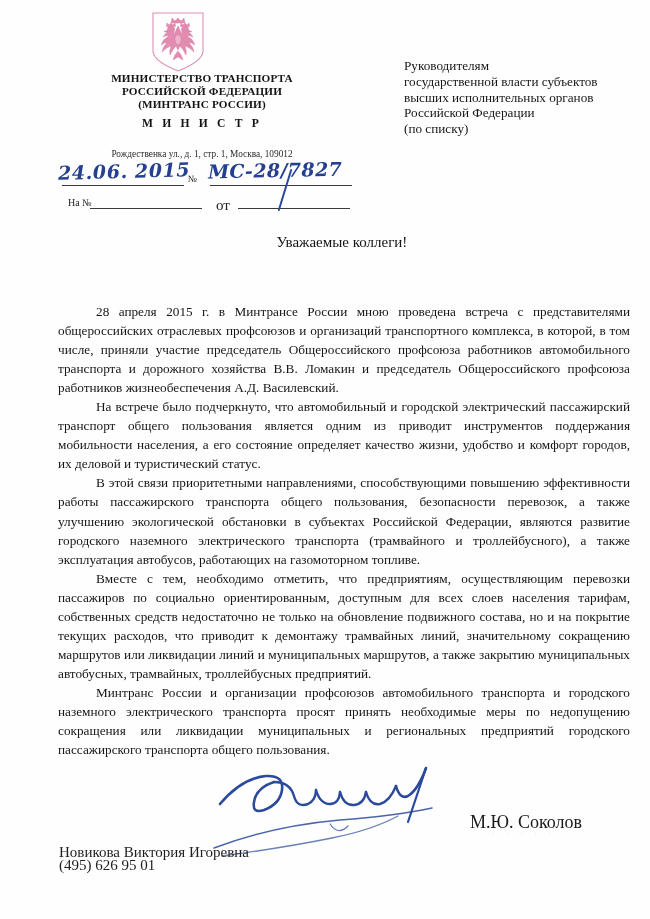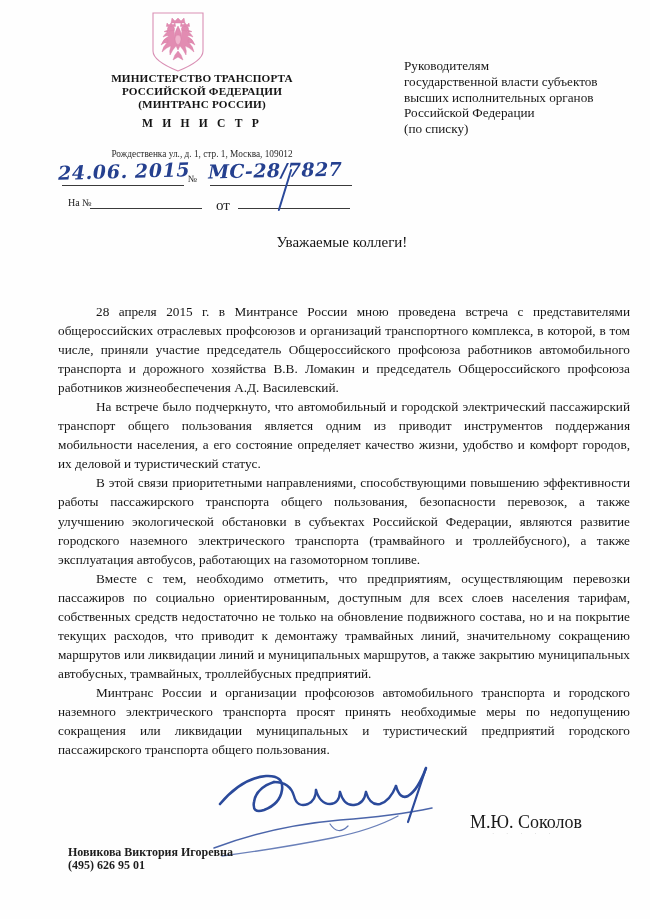--- a/index.html
+++ b/index.html
@@ -200,26 +200,25 @@
     height: 6px;
     font-size: 7px;
     color: #c9c9c9;
     letter-spacing: 5px;
     white-space: nowrap;
   }
 
   
   .executor {
     position: absolute;
-    left: 68px;
+    left: 59px;
     top: 846px;
-    font-size: 12px;
+    font-size: 15px;
     line-height: 12.6px;
     color: #1e1e1e;
-    font-weight: bold;
   }
 </style>
 </head>
 <body>
 
 <div class="page">
 
   <div class="emblem-wrap">
     <svg width="56" height="62" viewBox="0 0 56 62" xmlns="http://www.w3.org/2000/svg">
       <path d="M3 2 H53 V40 Q53 50 28 60 Q3 50 3 40 Z" fill="none" stroke="#d98fb4" stroke-width="1.1"></path>
@@ -284,21 +283,21 @@
     <div>(по списку)</div>
   </div>
 
   <div class="salutation">Уважаемые коллеги!</div>
 
   <div class="body">
     <p>28 апреля 2015 г. в Минтрансе России мною проведена встреча с представителями общероссийских отраслевых профсоюзов и организаций транспортного комплекса, в которой, в том числе, приняли участие председатель Общероссийского профсоюза работников автомобильного транспорта и дорожного хозяйства В.В. Ломакин и председатель Общероссийского профсоюза работников жизнеобеспечения А.Д. Василевский.</p>
     <p>На встрече было подчеркнуто, что автомобильный и городской электрический пассажирский транспорт общего пользования является одним из приводит инструментов поддержания мобильности населения, а его состояние определяет качество жизни, удобство и комфорт городов, их деловой и туристический статус.</p>
     <p>В этой связи приоритетными направлениями, способствующими повышению эффективности работы пассажирского транспорта общего пользования, безопасности перевозок, а также улучшению экологической обстановки в субъектах Российской Федерации, являются развитие городского наземного электрического транспорта (трамвайного и троллейбусного), а также эксплуатация автобусов, работающих на газомоторном топливе.</p>
     <p>Вместе с тем, необходимо отметить, что предприятиям, осуществляющим перевозки пассажиров по социально ориентированным, доступным для всех слоев населения тарифам, собственных средств недостаточно не только на обновление подвижного состава, но и на покрытие текущих расходов, что приводит к демонтажу трамвайных линий, значительному сокращению маршрутов или ликвидации линий и муниципальных маршрутов, а также закрытию муниципальных автобусных, трамвайных, троллейбусных предприятий.</p>
-    <p>Минтранс России и организации профсоюзов автомобильного транспорта и городского наземного электрического транспорта просят принять необходимые меры по недопущению сокращения или ликвидации муниципальных и туристический предприятий городского пассажирского транспорта общего пользования.</p>
+    <p>Минтранс России и организации профсоюзов автомобильного транспорта и городского наземного электрического транспорта просят принять необходимые меры по недопущению сокращения или ликвидации муниципальных и региональных предприятий городского пассажирского транспорта общего пользования.</p>
   </div>
 
   <div class="signature-ink">
     <svg width="260" height="110" viewBox="0 0 260 110" xmlns="http://www.w3.org/2000/svg">
       <g fill="none" stroke="#2b4a9b" stroke-linecap="round" stroke-linejoin="round">
         <path d="M8 52 Q30 26 54 24 Q72 23 70 38 Q68 52 52 58 Q40 62 42 50 Q44 36 62 30" stroke-width="2.6"></path>
         <path d="M62 30 Q78 30 82 44 Q85 56 96 52 Q104 48 104 38" stroke-width="2.4"></path>
         <path d="M104 38 Q108 52 118 52 Q127 52 128 40" stroke-width="2.4"></path>
         <path d="M128 40 Q132 54 142 53 Q152 52 154 40" stroke-width="2.4"></path>
         <path d="M154 40 Q158 54 168 52 Q178 49 184 34" stroke-width="2.4"></path>

